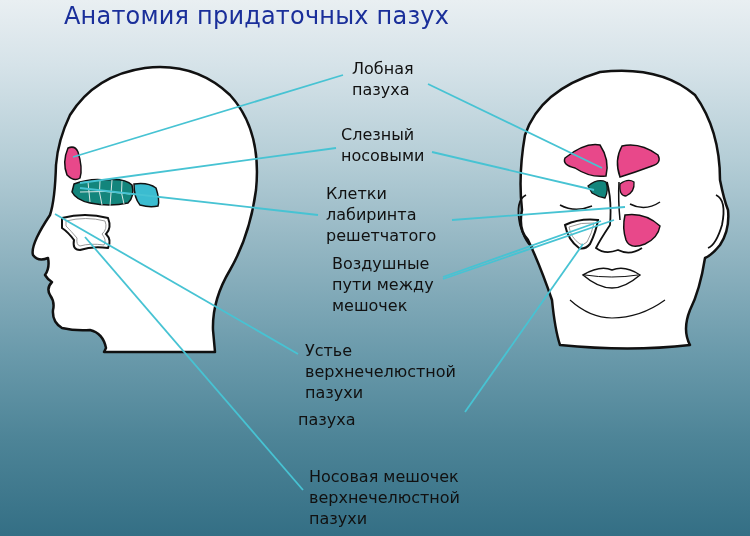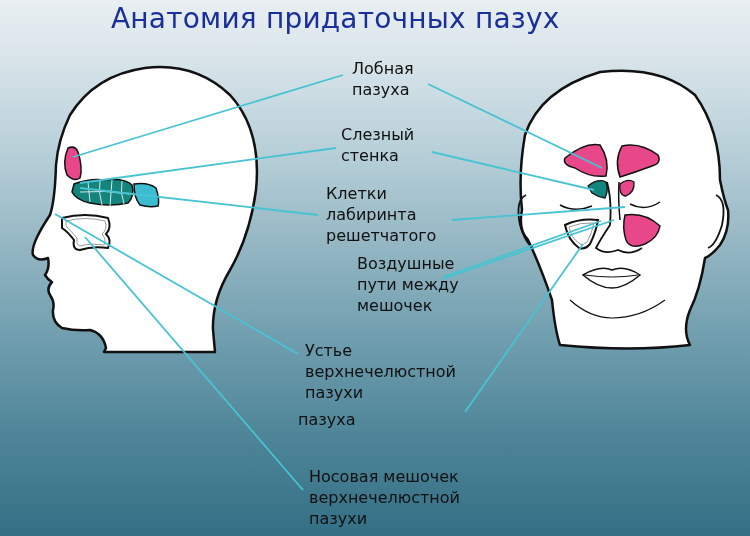--- a/index.html
+++ b/index.html
@@ -6,21 +6,21 @@
   body { width: 750px; height: 536px; overflow: hidden; }
   .canvas {
     position: relative;
     width: 750px; height: 536px;
     background: linear-gradient(to bottom, #e9eff2 0%, #d6e3e9 12%, #b4cdd6 30%, #8fb3c0 48%, #6a9aab 66%, #4d8497 82%, #346f85 100%);
     font-family: "DejaVu Sans", sans-serif;
     overflow: hidden;
   }
   .title {
     position: absolute; left: 64px; top: 2px;
-    font-size: 28px; color: #1a2f9a; letter-spacing: 0.2px; margin-left: 47px;
+    font-size: 24px; color: #1a2f9a; letter-spacing: 0.2px;
   }
   svg.art { position: absolute; left: 0; top: 0; }
   .label {
     position: absolute; color: #111; font-size: 16px; line-height: 21px;
   }
   .label span { display: block; white-space: nowrap; }
 </style>
 </head>
 <body>
 
@@ -101,28 +101,28 @@
       <line x1="85" y1="237" x2="303" y2="490"></line>
     </g>
   </svg>
 
   <div class="label" style="left:352px; top:58px;">
     <span>Лобная</span>
     <span>пазуха</span>
   </div>
   <div class="label" style="left:341px; top:124px;">
     <span>Слезный</span>
-    <span>стенка</span>
+    <span>носовыми</span>
   </div>
   <div class="label" style="left:326px; top:183px;">
     <span>Клетки</span>
     <span>лабиринта</span>
     <span>решетчатого</span>
   </div>
-  <div class="label" style="left:332px; top:253px;margin-left:25px;">
+  <div class="label" style="left:332px; top:253px;">
     <span>Воздушные</span>
     <span>пути между</span>
     <span>мешочек</span>
   </div>
   <div class="label" style="left:305px; top:340px;">
     <span>Устье</span>
     <span>верхнечелюстной</span>
     <span>пазухи</span>
   </div>
   <div class="label" style="left:298px; top:409px;">

